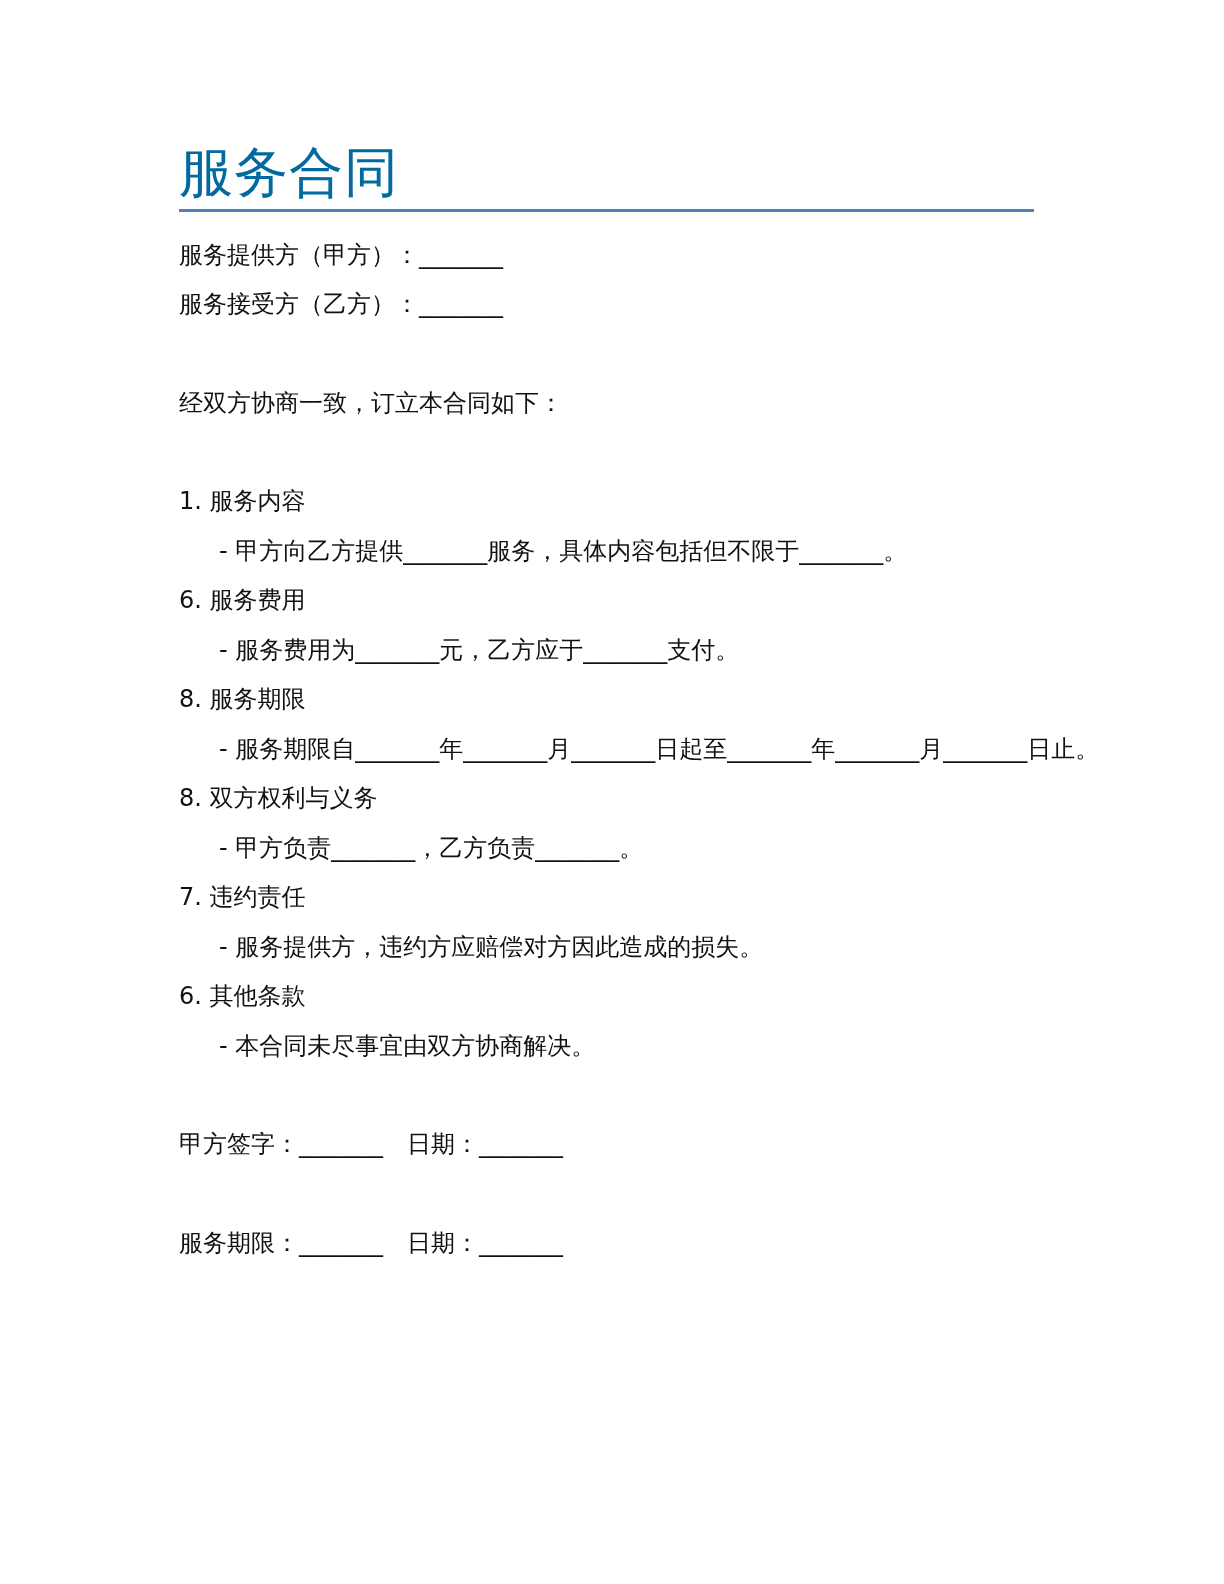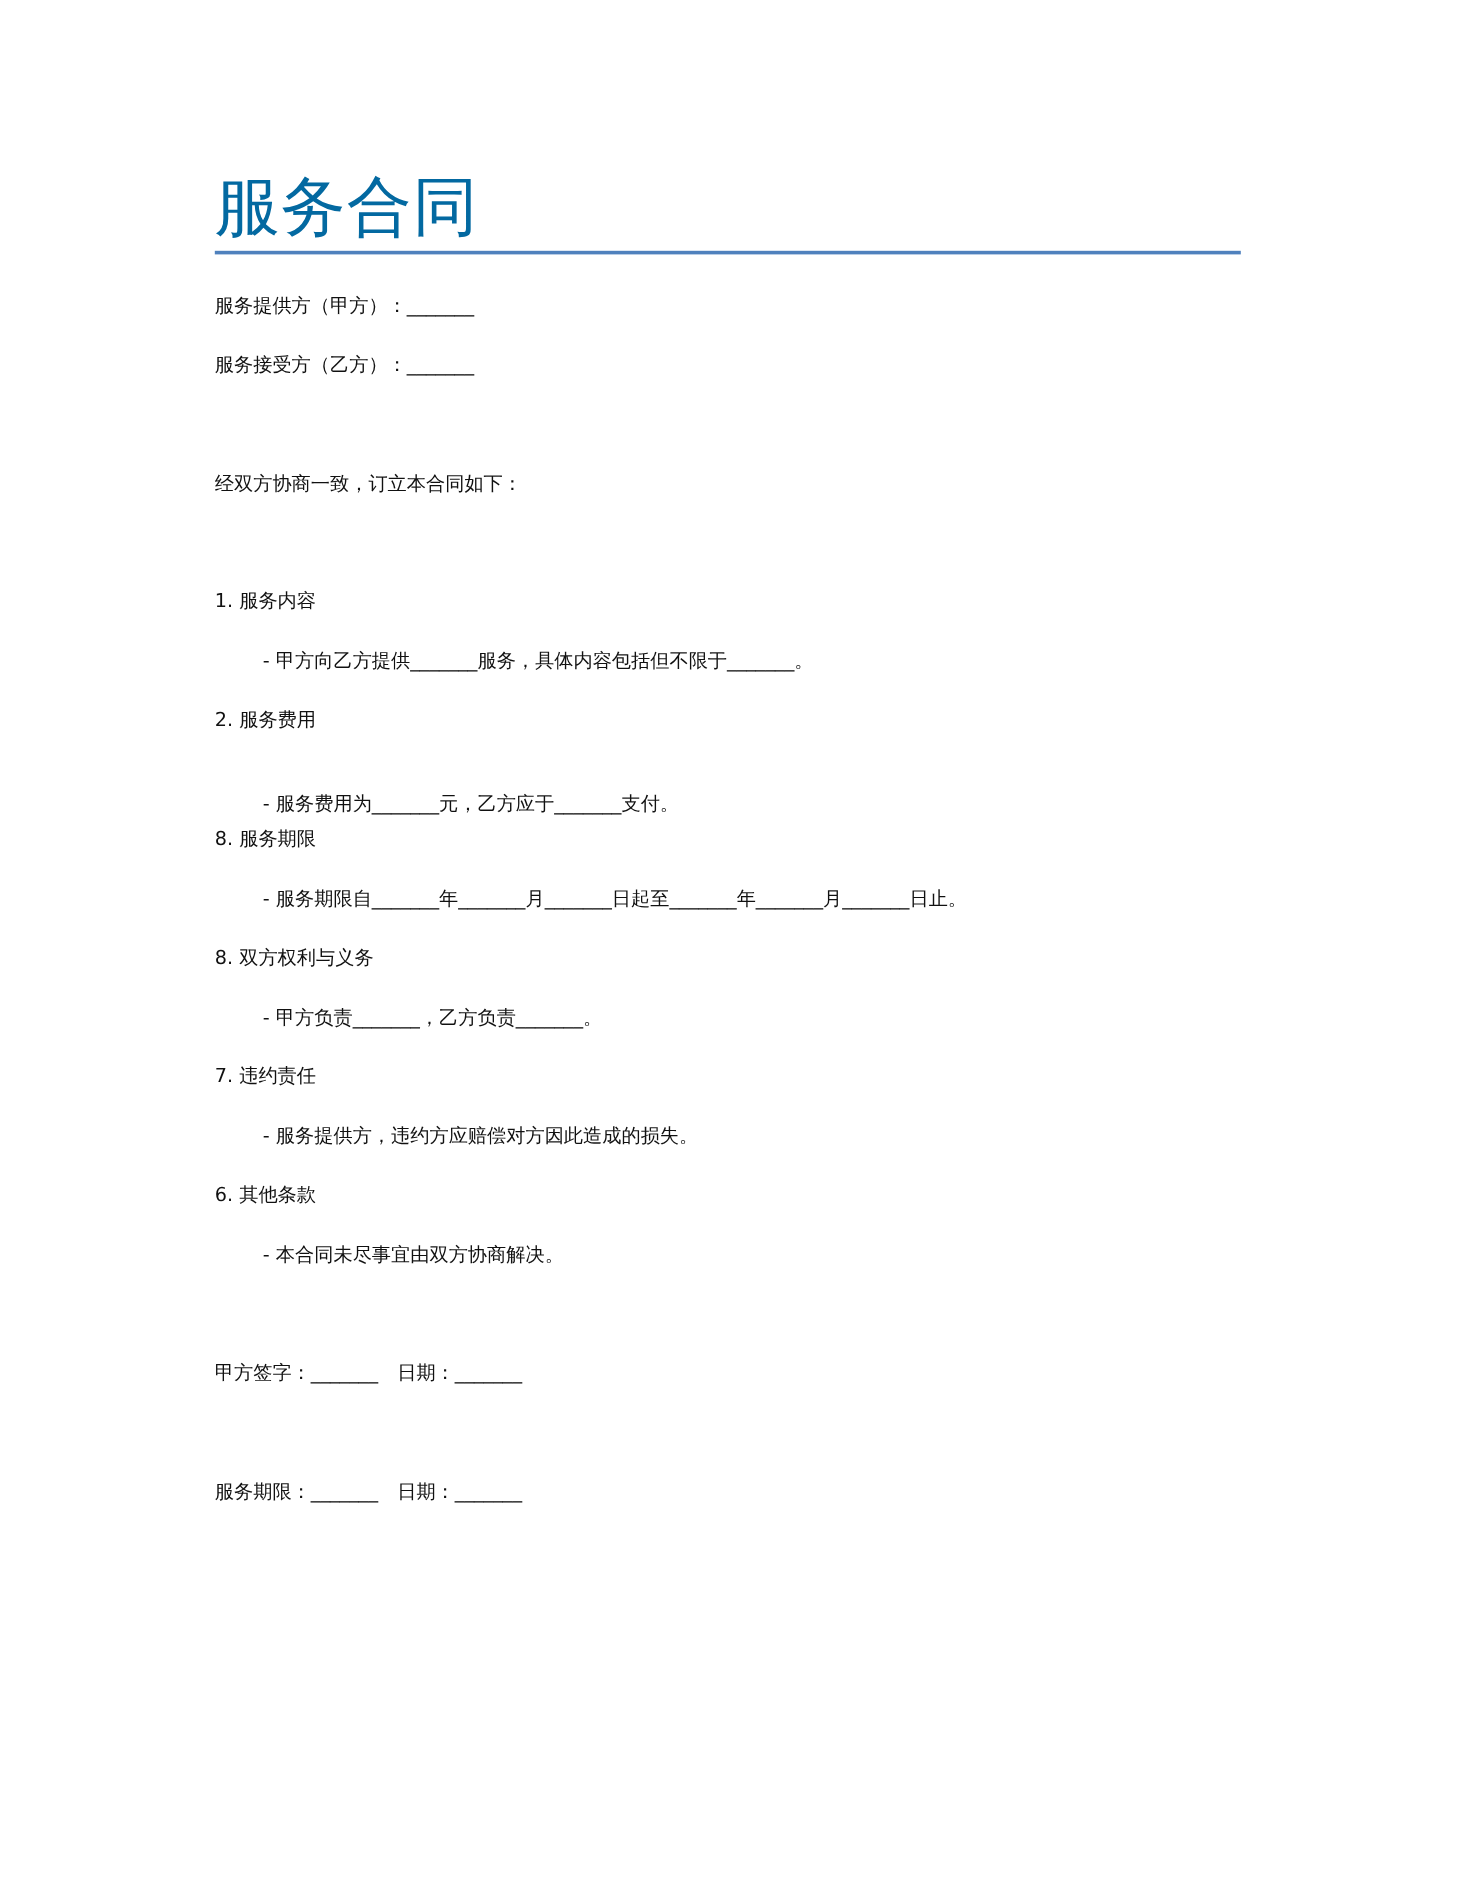--- a/index.html
+++ b/index.html
@@ -2,40 +2,40 @@
 <html><head>
   <meta charset="utf-8">
   <style>
     html, body { margin: 0; padding: 0; background: #ffffff; }
     body { width: 1224px; height: 1584px; position: relative; overflow: hidden;
            font-family: "DejaVu Sans", "Liberation Sans", sans-serif; color: #111111; }
     .page { position: absolute; left: 179px; top: 0; width: 855px; }
     .title { position: absolute; left: 0; top: 138px; font-size: 54px; line-height: 70px;
              color: #0369a1; margin: 0; font-weight: normal; letter-spacing: 1px; }
     .rule { position: absolute; left: 0; top: 209px; width: 855px; height: 3px; background: #4F81BD; }
-    .line { position: absolute; left: 0; font-size: 16px; line-height: 28px; white-space: pre; }
+    .line { position: absolute; left: 0; font-size: 24px; line-height: 28px; white-space: pre; }
     .indent { left: 20px; margin-left: 20px; }
   </style>
 </head>
 <body>
 
 <div class="page">
   <h1 class="title">服务合同</h1>
   <div class="rule"></div>
 
   <div class="line" style="top:241px">服务提供方（甲方）：_______</div>
   <div class="line" style="top:290px">服务接受方（乙方）：_______</div>
 
   <div class="line" style="top:389px">经双方协商一致，订立本合同如下：</div>
 
   <div class="line" style="top:487px">1. 服务内容</div>
   <div class="line indent" style="top:537px">- 甲方向乙方提供_______服务，具体内容包括但不限于_______。</div>
 
-  <div class="line" style="top:586px">2. 服务费用</div>
-  <div class="line indent" style="top:656px">- 服务费用为_______元，乙方应于_______支付。</div>
+  <div class="line" style="top:586px">6. 服务费用</div>
+  <div class="line indent" style="top:636px">- 服务费用为_______元，乙方应于_______支付。</div>
 
   <div class="line" style="top:685px">8. 服务期限</div>
   <div class="line indent" style="top:735px">- 服务期限自_______年_______月_______日起至_______年_______月_______日止。</div>
 
   <div class="line" style="top:784px">8. 双方权利与义务</div>
   <div class="line indent" style="top:834px">- 甲方负责_______，乙方负责_______。</div>
 
   <div class="line" style="top:883px">7. 违约责任</div>
   <div class="line indent" style="top:933px">- 服务提供方，违约方应赔偿对方因此造成的损失。</div>
 

